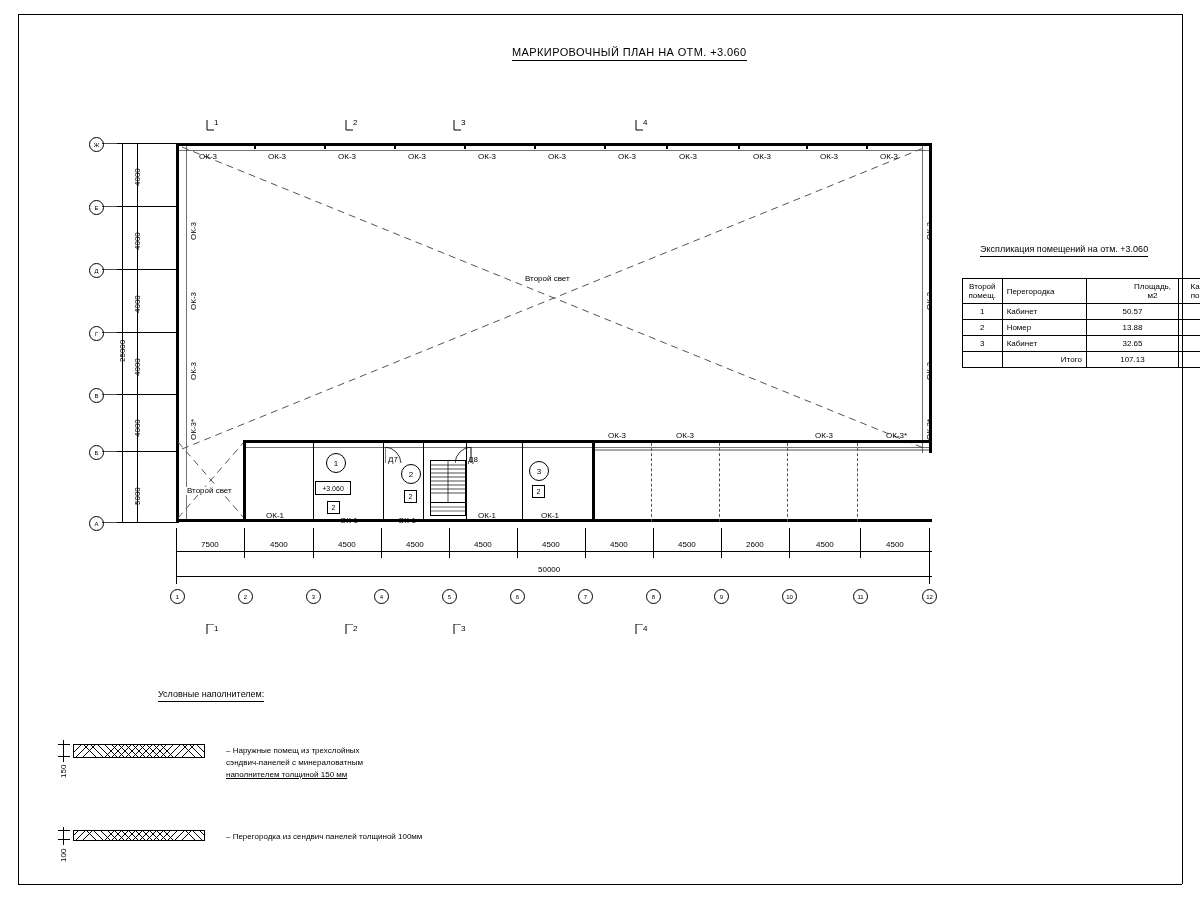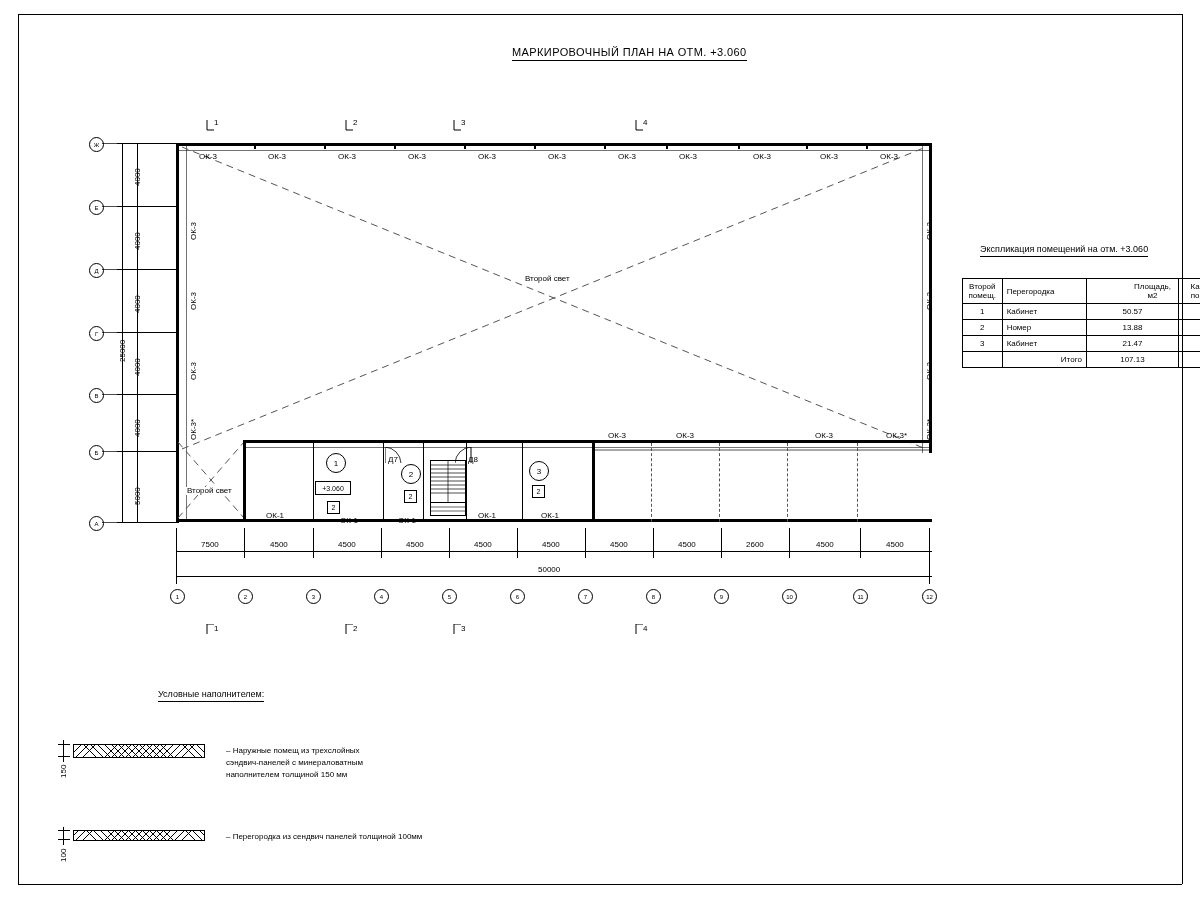--- a/index.html
+++ b/index.html
@@ -419,42 +419,42 @@
       </tr>
       <tr>
         <td>2</td>
         <td class="name">Номер</td>
         <td>13.88</td>
         <td></td>
       </tr>
       <tr>
         <td>3</td>
         <td class="name">Кабинет</td>
-        <td>21.47</td>
+        <td>32.65</td>
         <td></td>
       </tr>
       <tr>
         <td></td>
         <td class="total">Итого</td>
         <td>107.13</td>
         <td></td>
       </tr>
     </tbody>
   </table>
 
   <div class="txt title-sub" style="left:158px; top:690px;">Условные наполнителем:</div>
 
   <div class="hatch" style="left:73px; top:744px; width:130px; height:12px;"></div>
   <div class="vline" style="left:63px; top:740px; height:22px;"></div>
   <div class="hline" style="left:58px; top:744px; width:12px;"></div>
   <div class="hline" style="left:58px; top:756px; width:12px;"></div>
   <div class="txt vert" style="left:60px; top:778px;">150</div>
   <div class="txt legend-text" style="left:226px; top:745px;">– Наружные помещ из трехслойных</div>
   <div class="txt legend-text" style="left:226px; top:757px;">сэндвич-панелей с минераловатным</div>
-  <div class="txt legend-text" style="left:226px; top:769px;">наполнителем толщиной 150 мм</div>
+  <div class="txt legend-text" style="left:226px; top:769px;text-decoration:underline;">наполнителем толщиной 150 мм</div>
 
   <div class="hatch" style="left:73px; top:830px; width:130px; height:9px;"></div>
   <div class="vline" style="left:63px; top:827px; height:18px;"></div>
   <div class="hline" style="left:58px; top:830px; width:12px;"></div>
   <div class="hline" style="left:58px; top:839px; width:12px;"></div>
   <div class="txt vert" style="left:60px; top:862px;">100</div>
   <div class="txt legend-text" style="left:226px; top:831px;">– Перегородка из сендвич панелей толщиной 100мм</div>
 
 </div>
 

